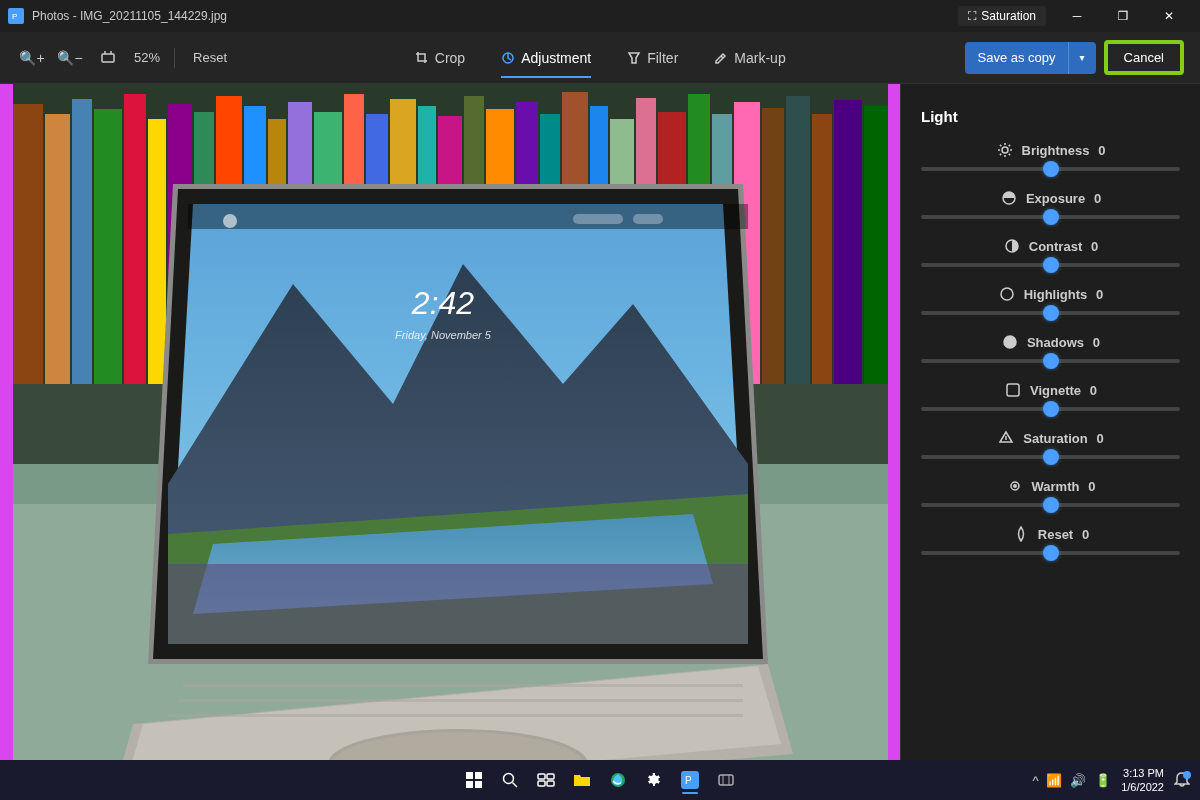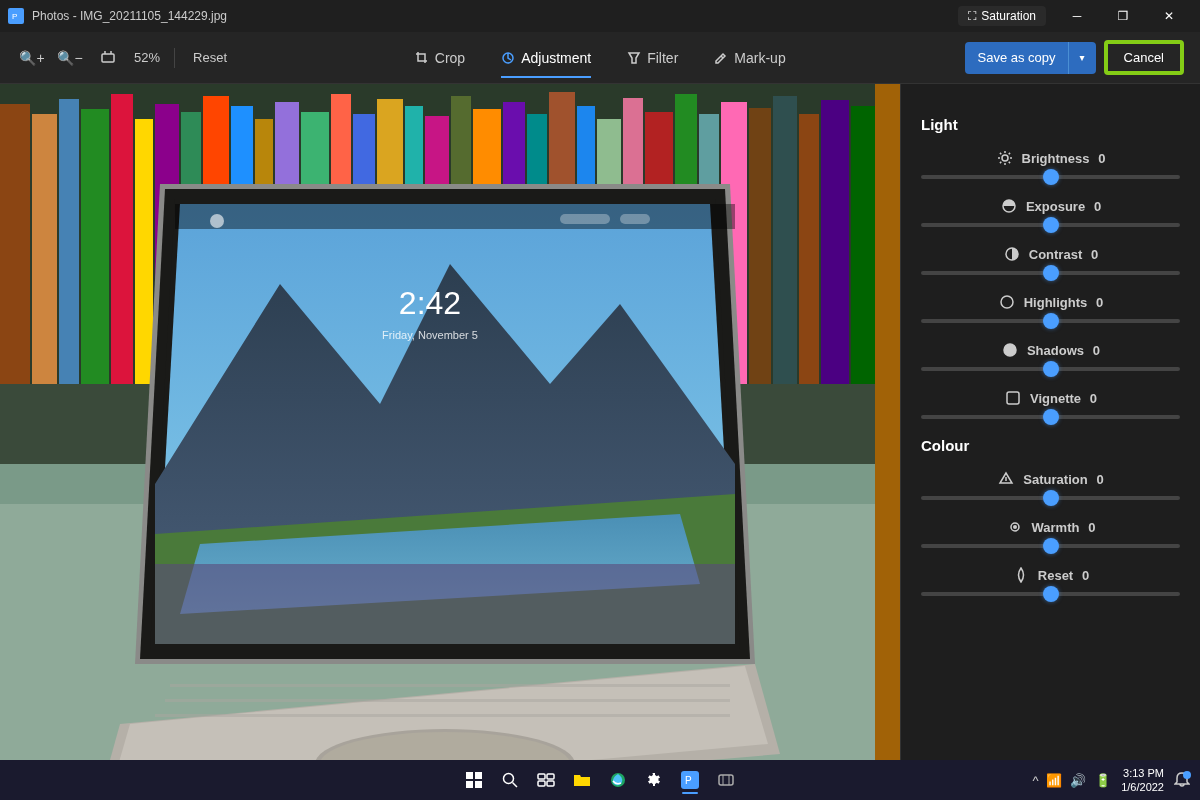--- a/index.html
+++ b/index.html
@@ -194,46 +194,47 @@
 
     
     .main-content {
       display: flex;
       height: calc(800px - 32px - 52px - 40px);
     }
 
     
     .photo-area {
       flex: 1;
-      background: #a16207;
-      display: flex;
-      align-items: center;
-      justify-content: flex-start;
+      background: #d946ef;
+      display: flex;
+      align-items: center;
+      justify-content: center;
       overflow: hidden;
       position: relative;
+      font-style: italic;
     }
 
     
     .right-panel {
       width: 300px;
       background: #1e1e1e;
       overflow-y: auto;
       padding: 16px 20px;
       border-left: 1px solid #333;
     }
     .right-panel::-webkit-scrollbar { width: 6px; }
     .right-panel::-webkit-scrollbar-track { background: #1e1e1e; }
     .right-panel::-webkit-scrollbar-thumb { background: #444; border-radius: 3px; }
 
     .section-label {
       font-size: 15px;
       font-weight: 600;
       color: #fff;
       margin-bottom: 16px;
-      margin-top: 16px;
+      margin-top: 8px;
     }
 
     .slider-row {
       margin-bottom: 18px;
     }
     .slider-header {
       display: flex;
       align-items: center;
       justify-content: center;
       margin-bottom: 8px;
@@ -626,21 +627,20 @@
           </span>
           <span>Vignette</span>
         </div>
         <span class="slider-value">0</span>
       </div>
       <div class="slider-track">
         <div class="slider-thumb" style="left: 50%;"></div>
       </div>
     </div>
 
-    <div class="section-label" style="margin-top: 16px;">Colour</div>
 
     <div class="slider-row">
       <div class="slider-header">
         <div class="slider-name">
           <span class="slider-icon">
             <svg width="16" height="16" viewBox="0 0 16 16" fill="none" stroke="#ccc" stroke-width="1.5">
               <path d="M8 2 L2 12 L14 12 Z"></path>
               <line x1="8" y1="6" x2="8" y2="10"></line>
             </svg>
           </span>

